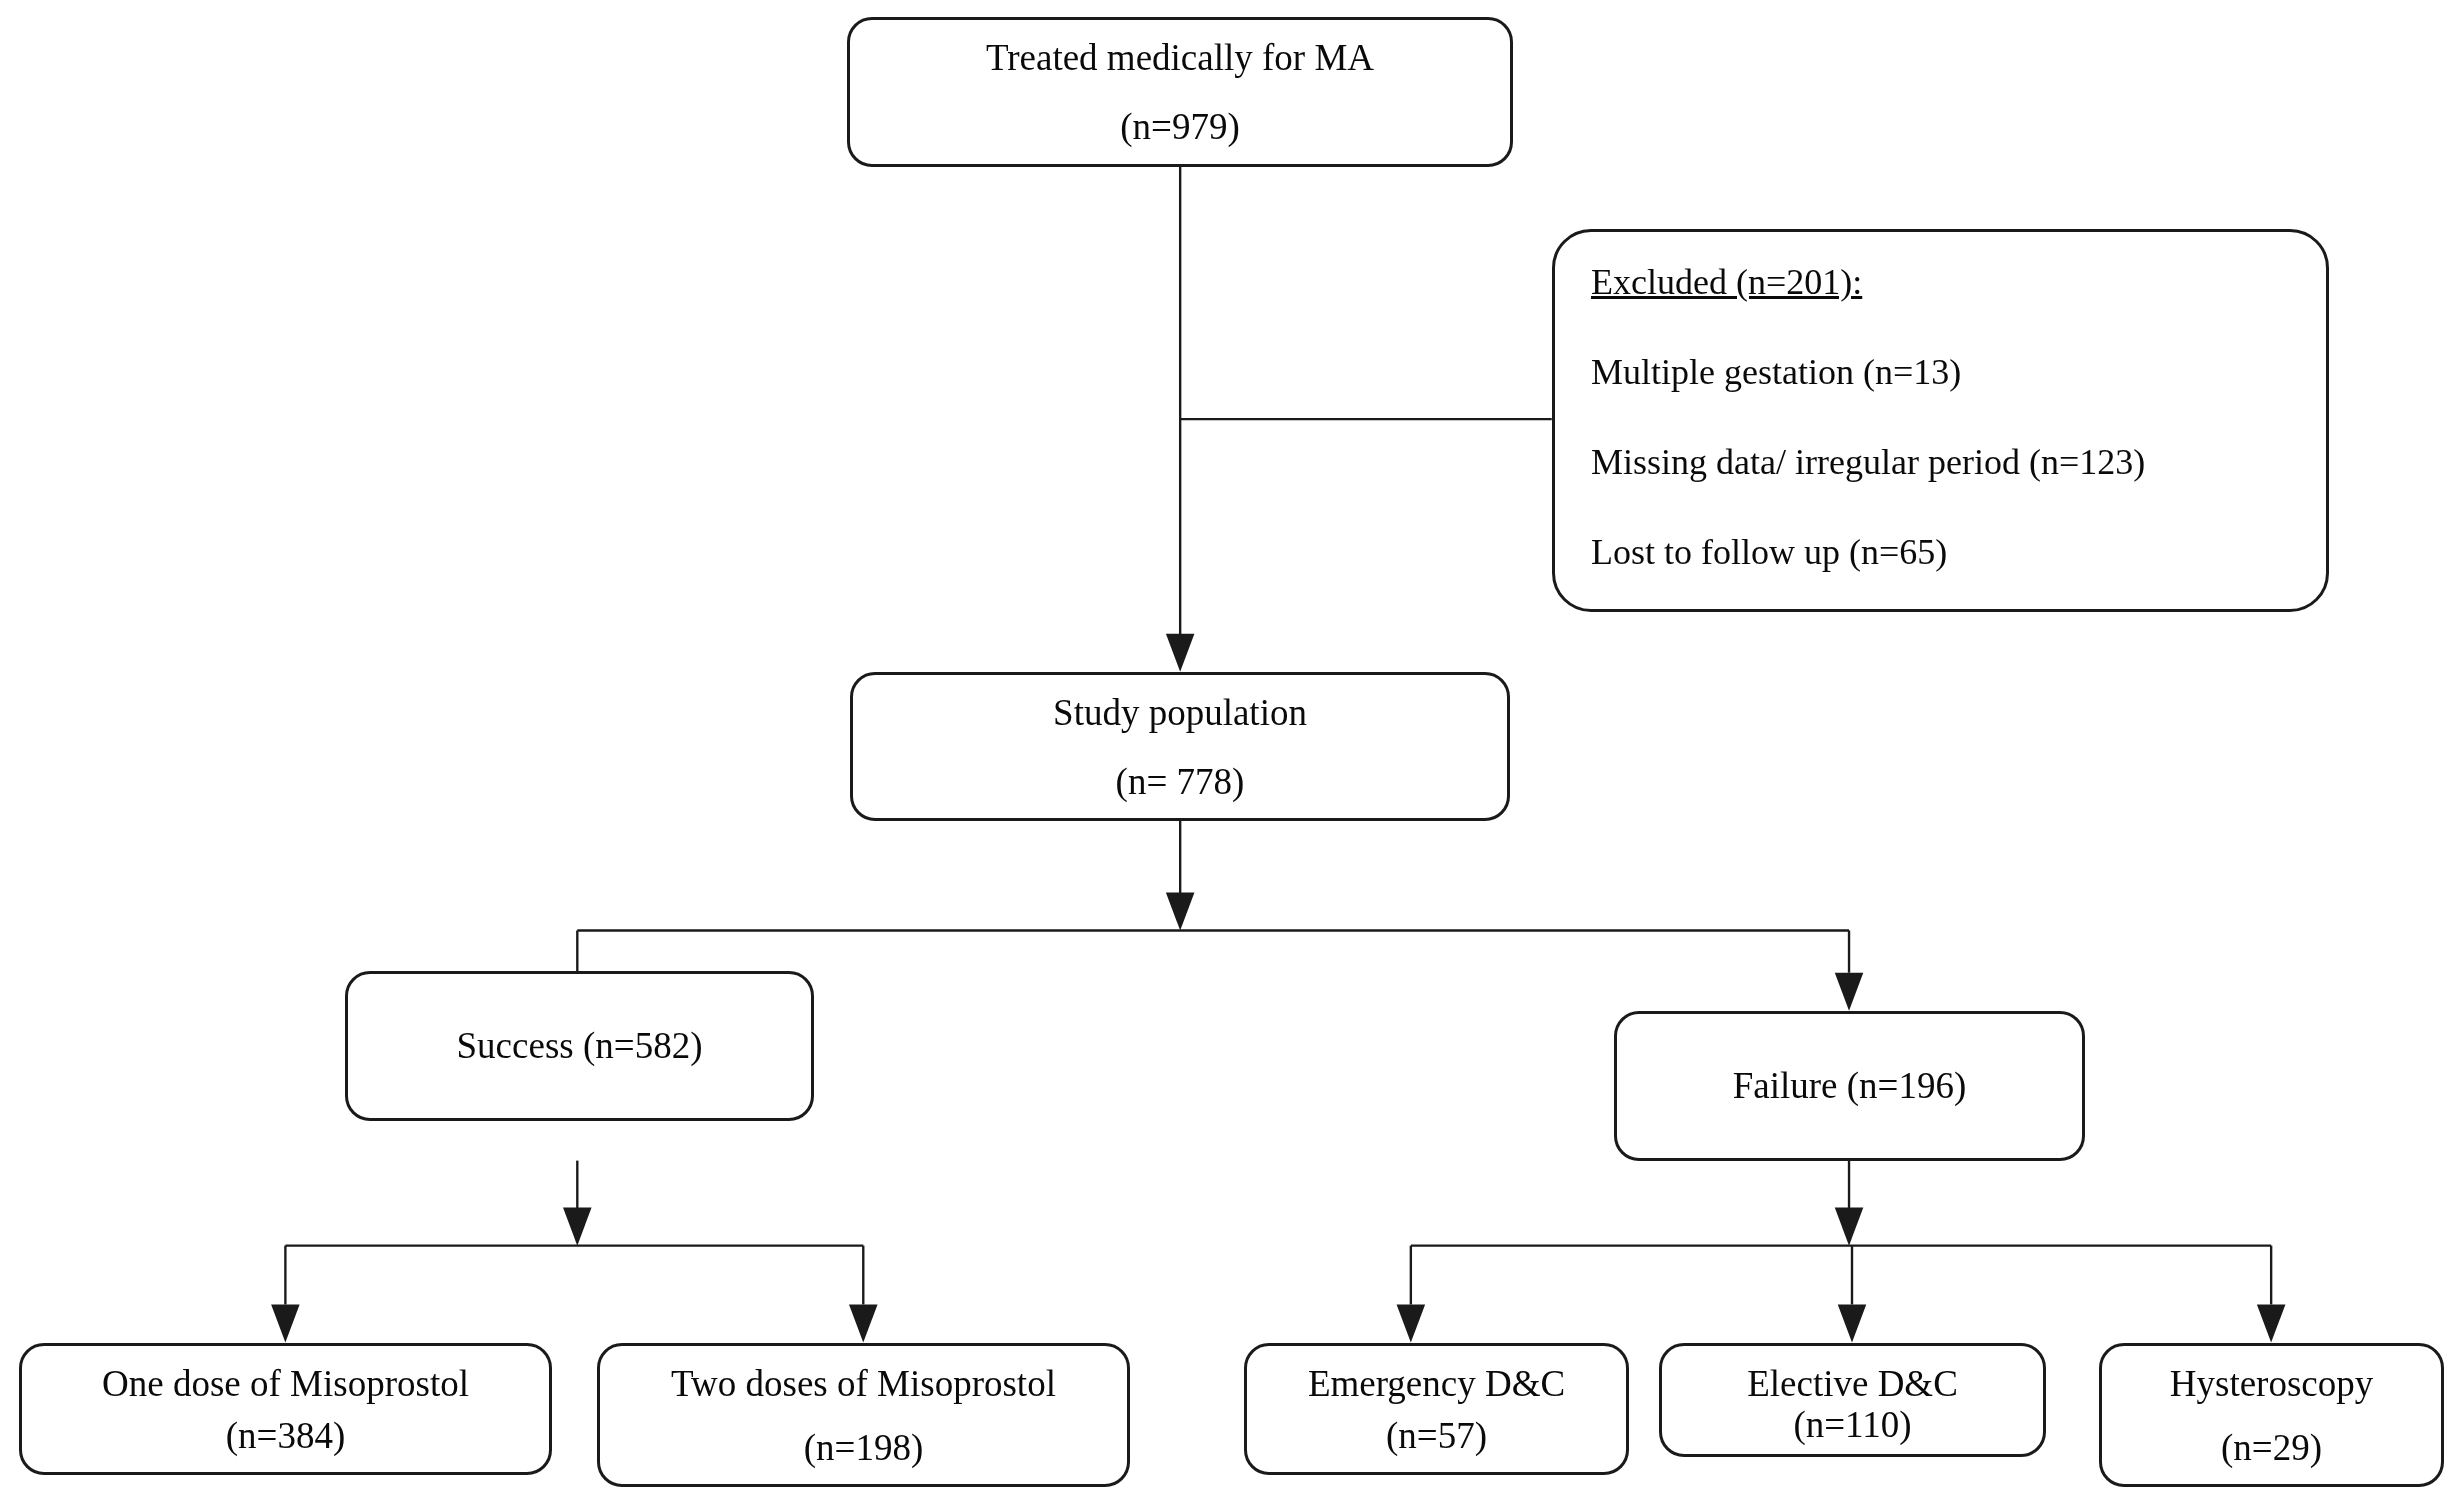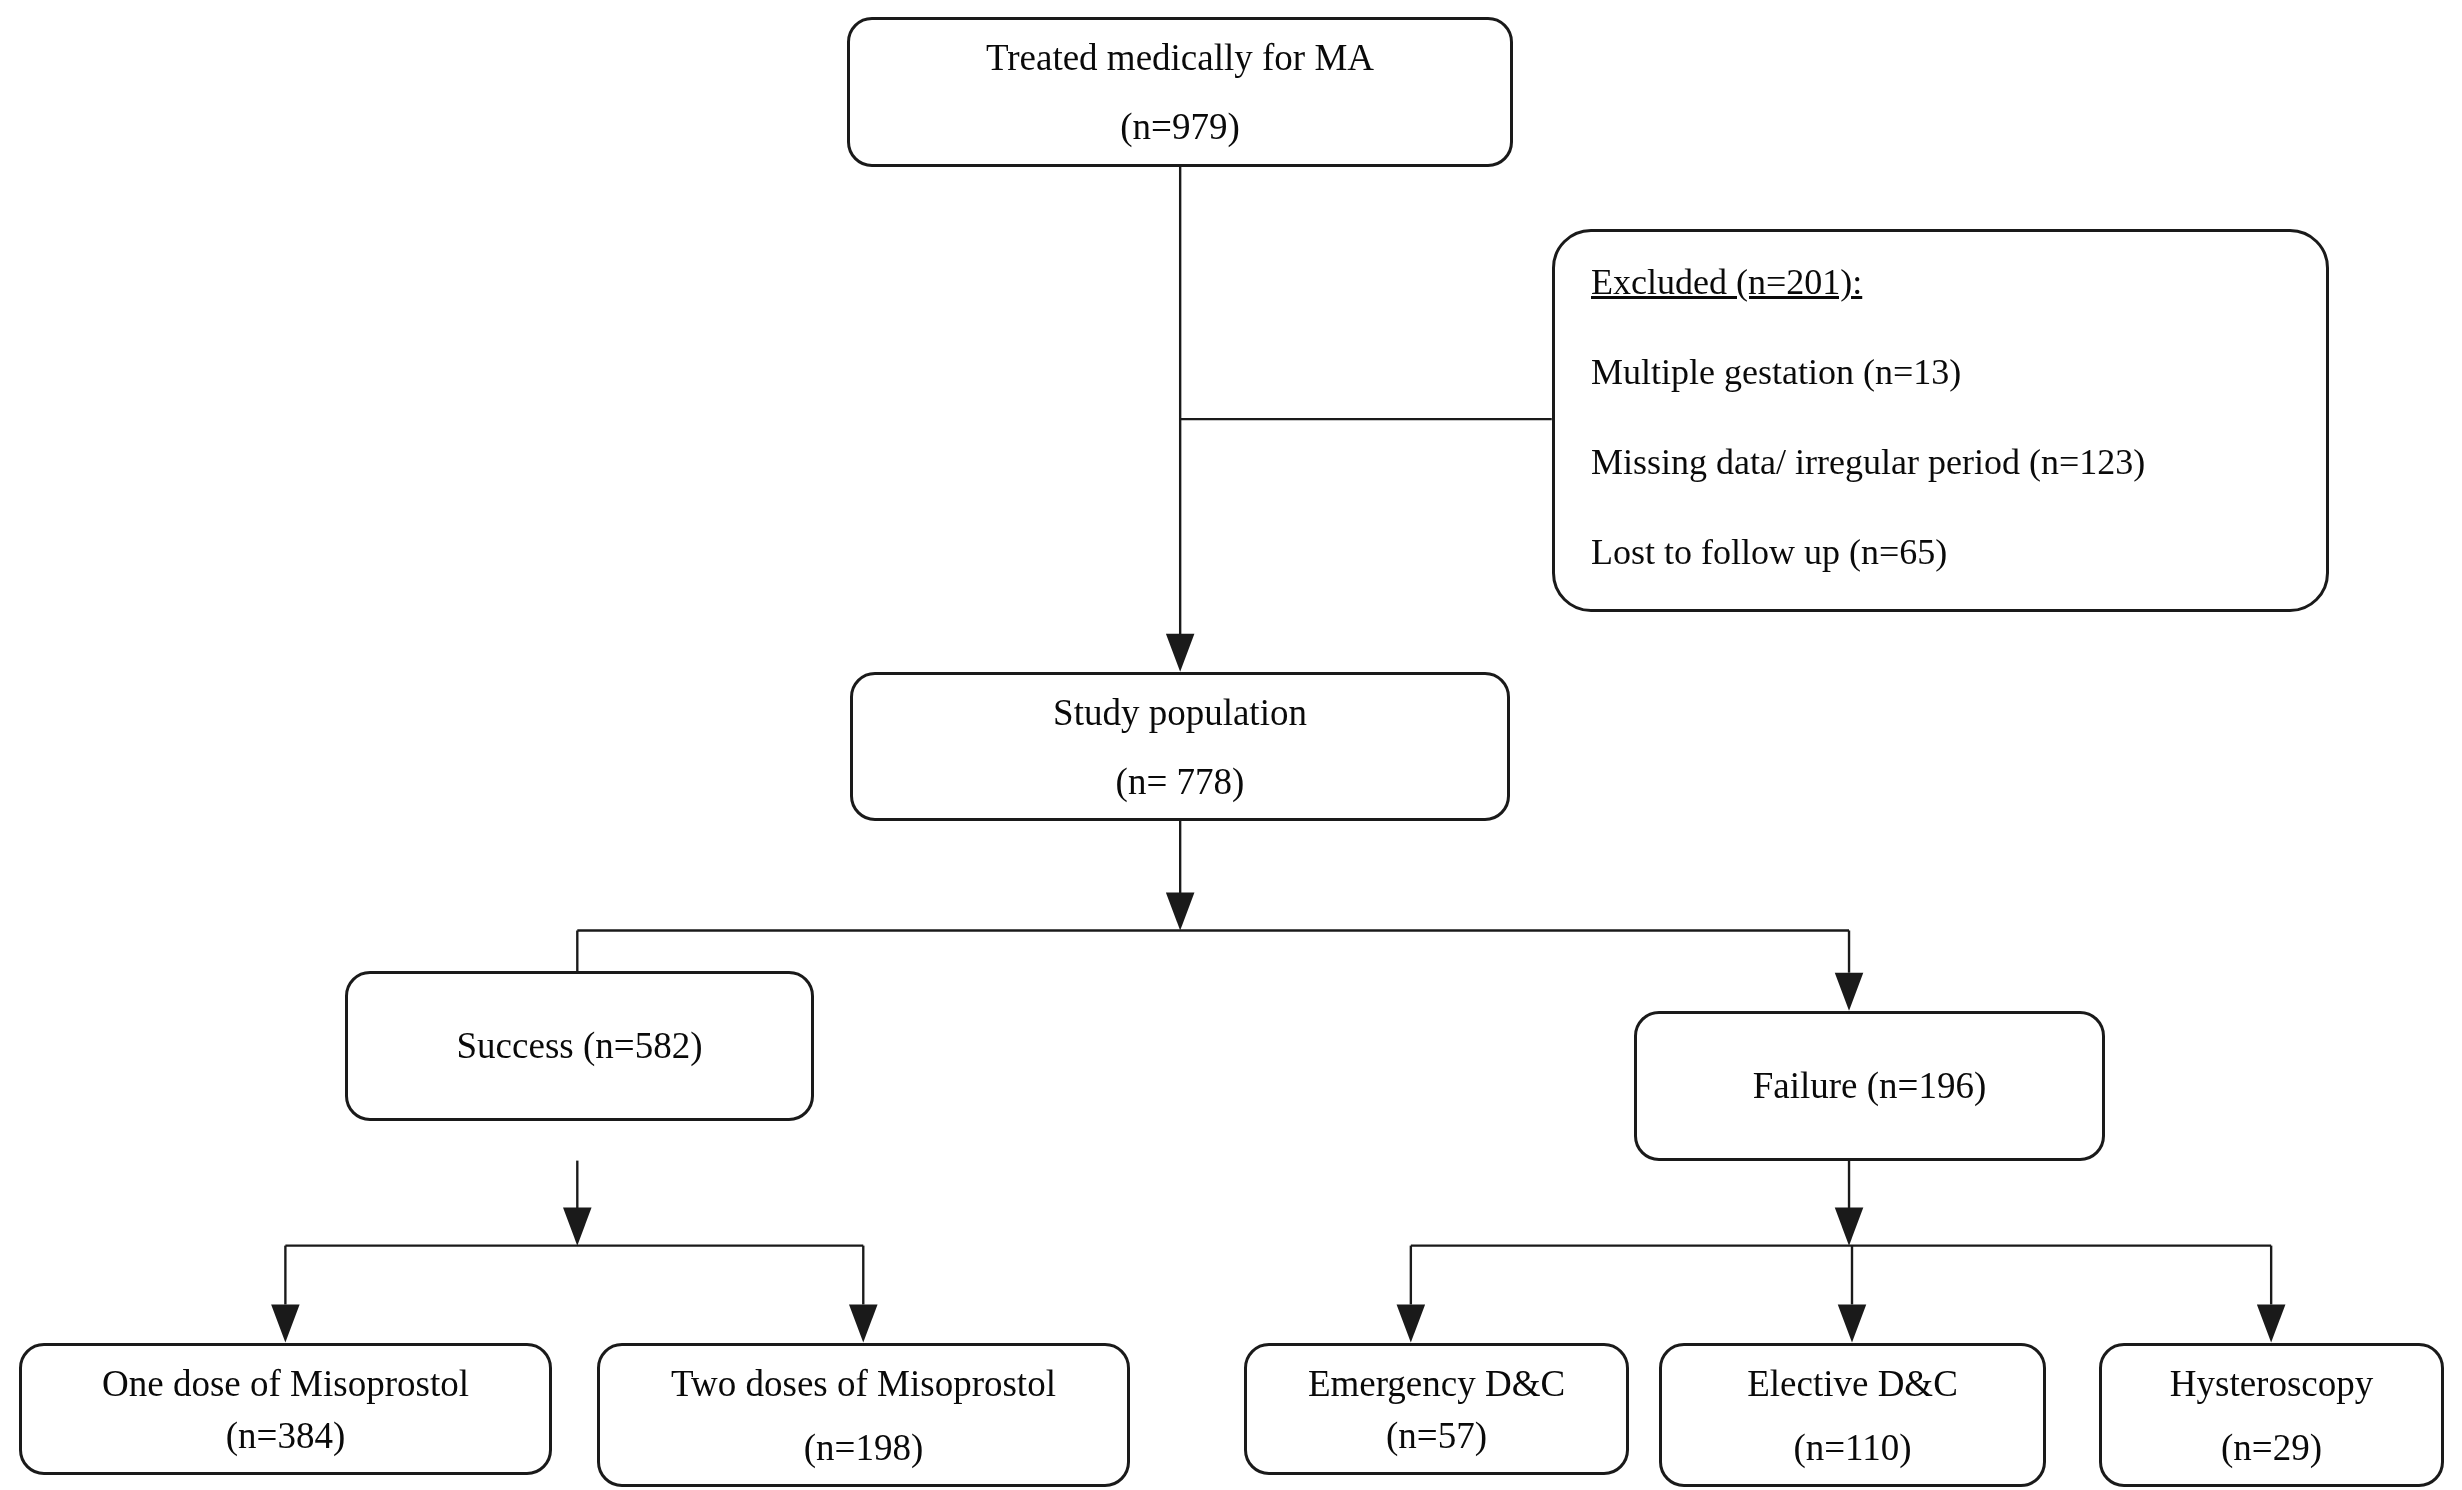--- a/index.html
+++ b/index.html
@@ -51,25 +51,25 @@
     font-size: 36px;
   }
   .excluded-heading {
     text-decoration: underline;
   }
   
   #box-root         { left: 847px; top: 16.6px;   width: 666px; height: 150px; }
   #box-excluded     { left: 1552px; top: 221px;  width: 777px; height: 383px; margin-top: 8px; }
   #box-study        { left: 850px; top: 672px; width: 660px; height: 149px; }
   #box-success      { left: 345px;  top: 971px; width: 469px;  height: 150px; }
-  #box-failure      { left: 1614px; top: 1011px; width: 471px;  height: 150px; margin-left: 20px; }
+  #box-failure      { left: 1614px; top: 1011px; width: 471px;  height: 150px; }
   #box-one-dose     { left: 19px;   top: 1343px; width: 533px;  height: 132px; }
   #box-two-doses    { left: 597px; top: 1343px; width: 533px;  height: 144px; }
   #box-emergency    { left: 1244px; top: 1343px; width: 385px;  height: 132px; }
-  #box-elective     { left: 1659px; top: 1343px; width: 387px;  height: 144px; }
+  #box-elective     { left: 1659px; top: 1343px; width: 387px;  height: 114px; }
   #box-hysteroscopy { left: 2099px; top: 1343px; width: 345px;  height: 144px; }
 </style>
 </head>
 <body>
 
 <div class="canvas">
 
   <svg class="connectors" viewBox="0 0 4141 2506" preserveAspectRatio="none" fill="none" stroke="#1a1a1a" stroke-width="4">
 
     <line x1="1985" y1="280" x2="1985" y2="1072"></line>

